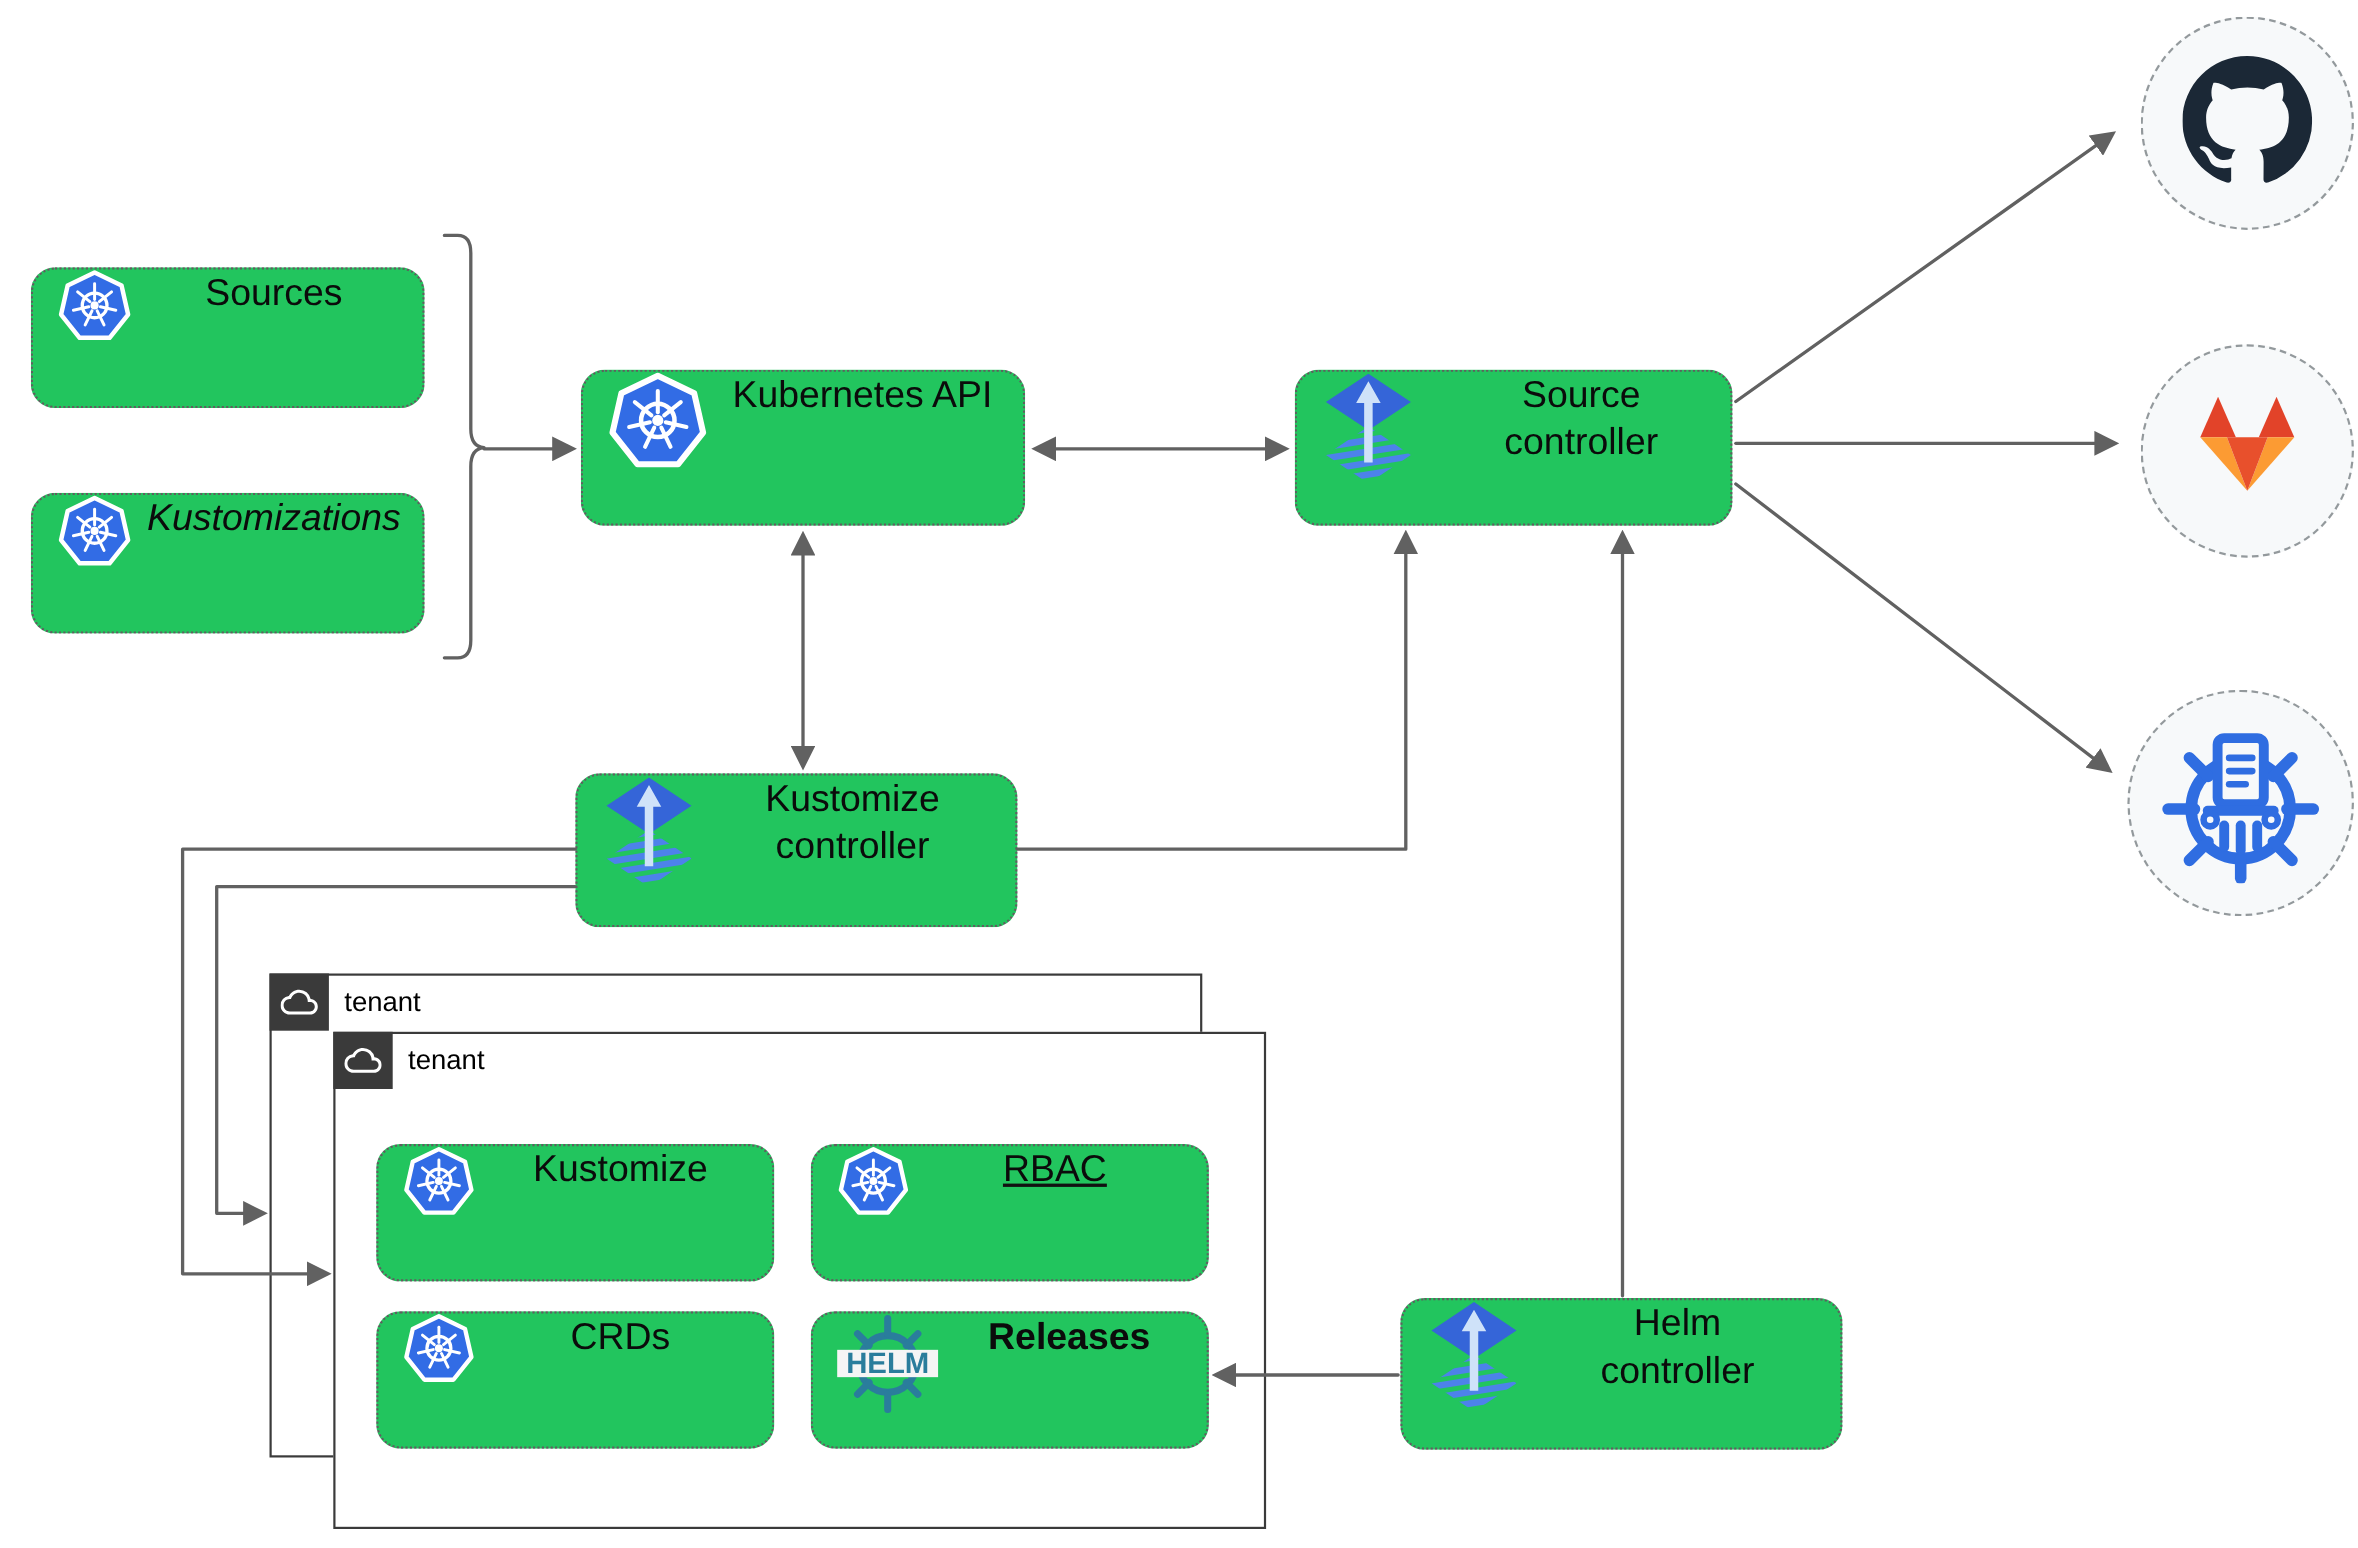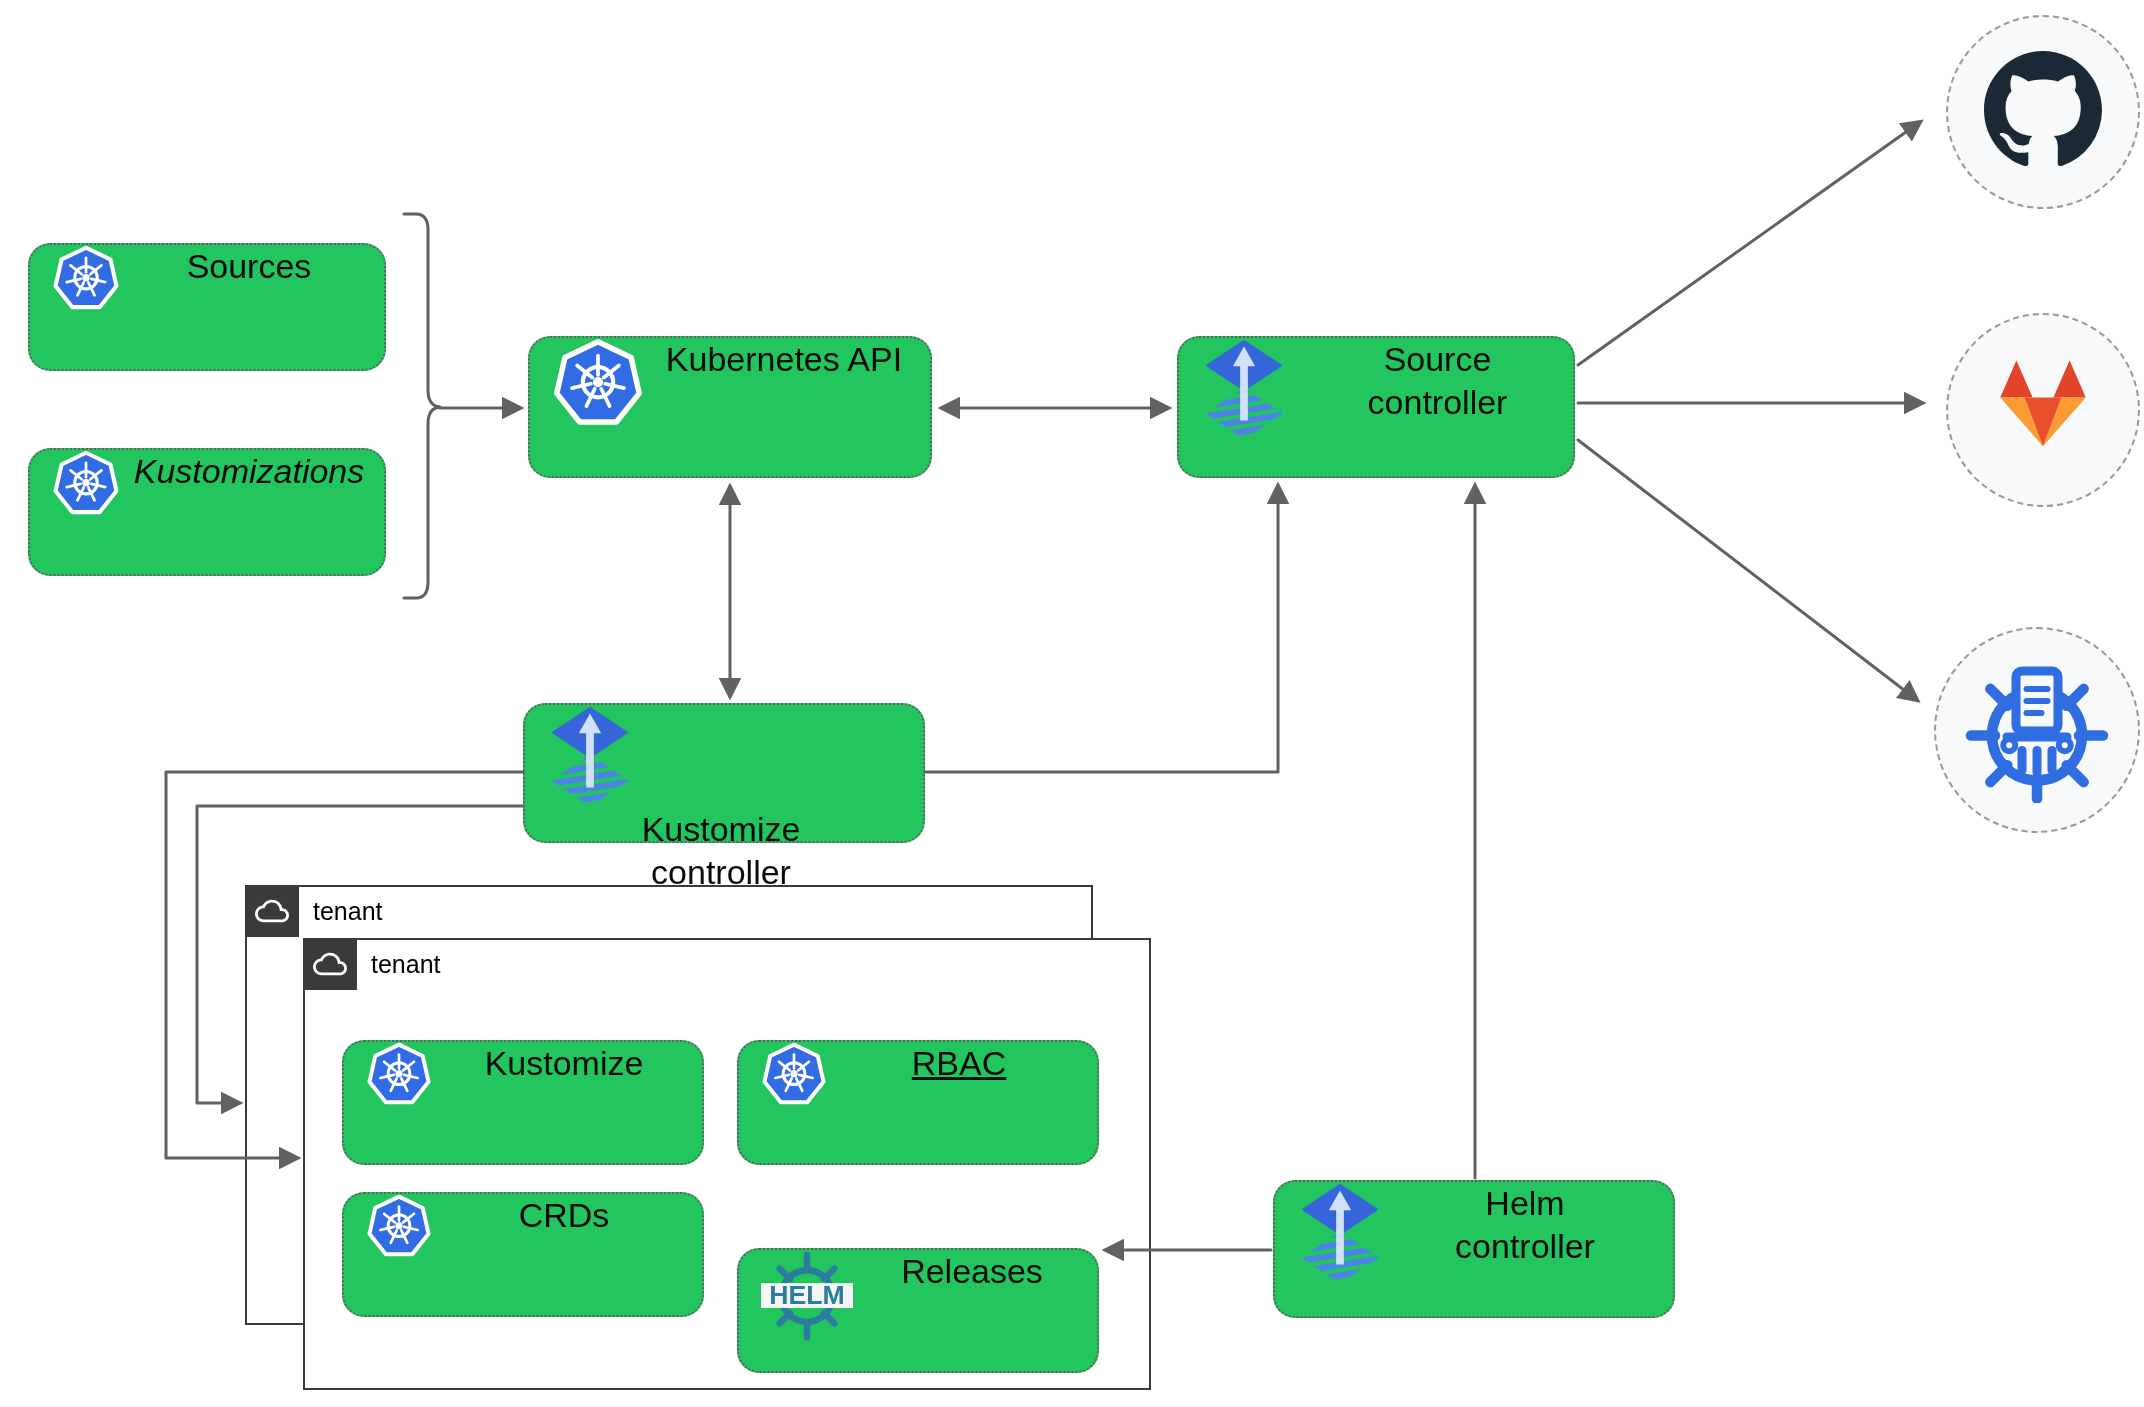--- a/index.html
+++ b/index.html
@@ -179,21 +179,21 @@
 
 <div class="node" style="left:1177px;top:336px;width:398px;height:142px;gap:21px;">
   <span class="icon">
     <svg width="86" height="103" viewBox="0 0 100 120">
         <use href="#sym-flux"></use>
       </svg>
     </span>
   <span class="lbl narrow">Source controller</span>
 </div>
 
-<div class="node" style="left:523px;top:703px;width:402px;height:140px;flex-direction:column;">
+<div class="node" style="left:523px;top:703px;width:402px;height:140px;">
   <span class="icon">
     <svg width="86" height="103" viewBox="0 0 100 120">
         <use href="#sym-flux"></use>
       </svg>
     </span>
   <span class="lbl narrow">Kustomize controller</span>
 </div>
 
 <div class="node" style="left:1273px;top:1180px;width:402px;height:138px;">
   <span class="icon">
@@ -224,21 +224,21 @@
 
 <div class="node z3" style="left:342px;top:1192px;width:362px;height:125px;">
   <span class="icon">
     <svg width="66" height="66" viewBox="0 0 100 100">
         <use href="#sym-k8s"></use>
       </svg>
     </span>
   <span class="lbl">CRDs</span>
 </div>
 
-<div class="node z3" style="left:737px;top:1248px;width:362px;height:125px;">
+<div class="node z3" style="left:737px;top:1192px;width:362px;height:125px;font-weight:bold;">
   <span class="icon">
     <svg width="92" height="92" viewBox="0 0 100 100">
         <use href="#sym-helm"></use>
       </svg>
     </span>
   <span class="lbl">Releases</span>
 </div>
 
 <div class="circle" style="left:1946px;top:15px;width:194px;height:194px;">
   <span>

